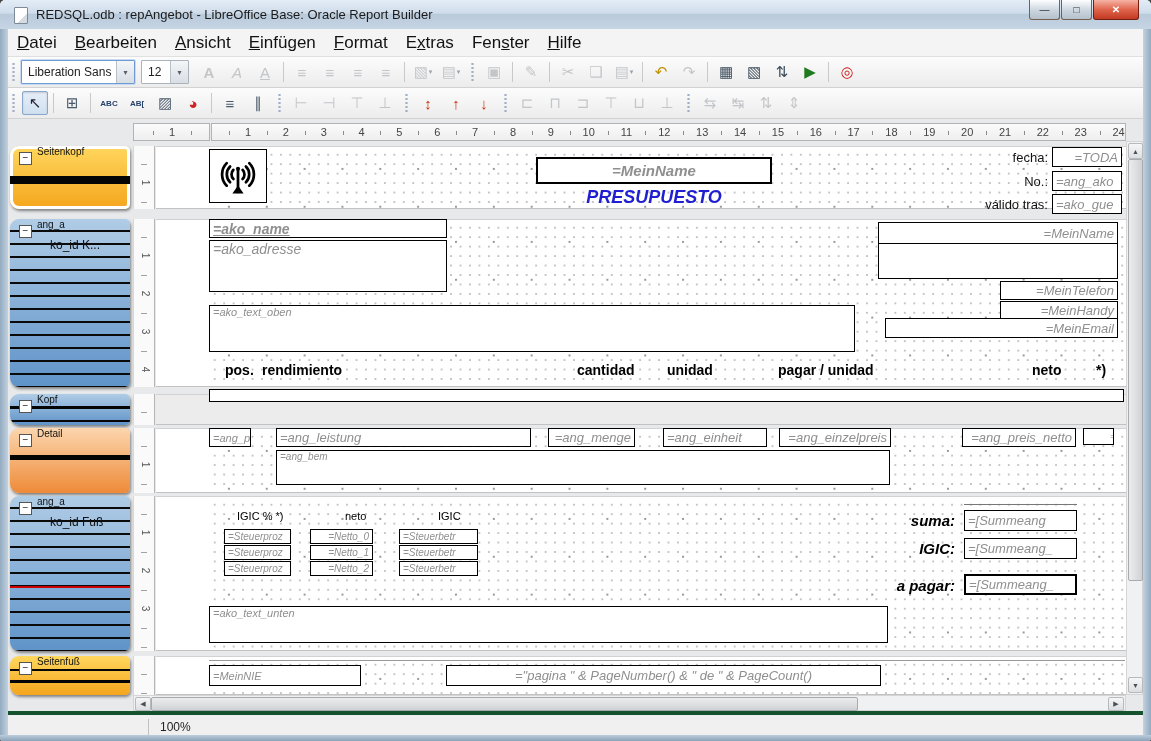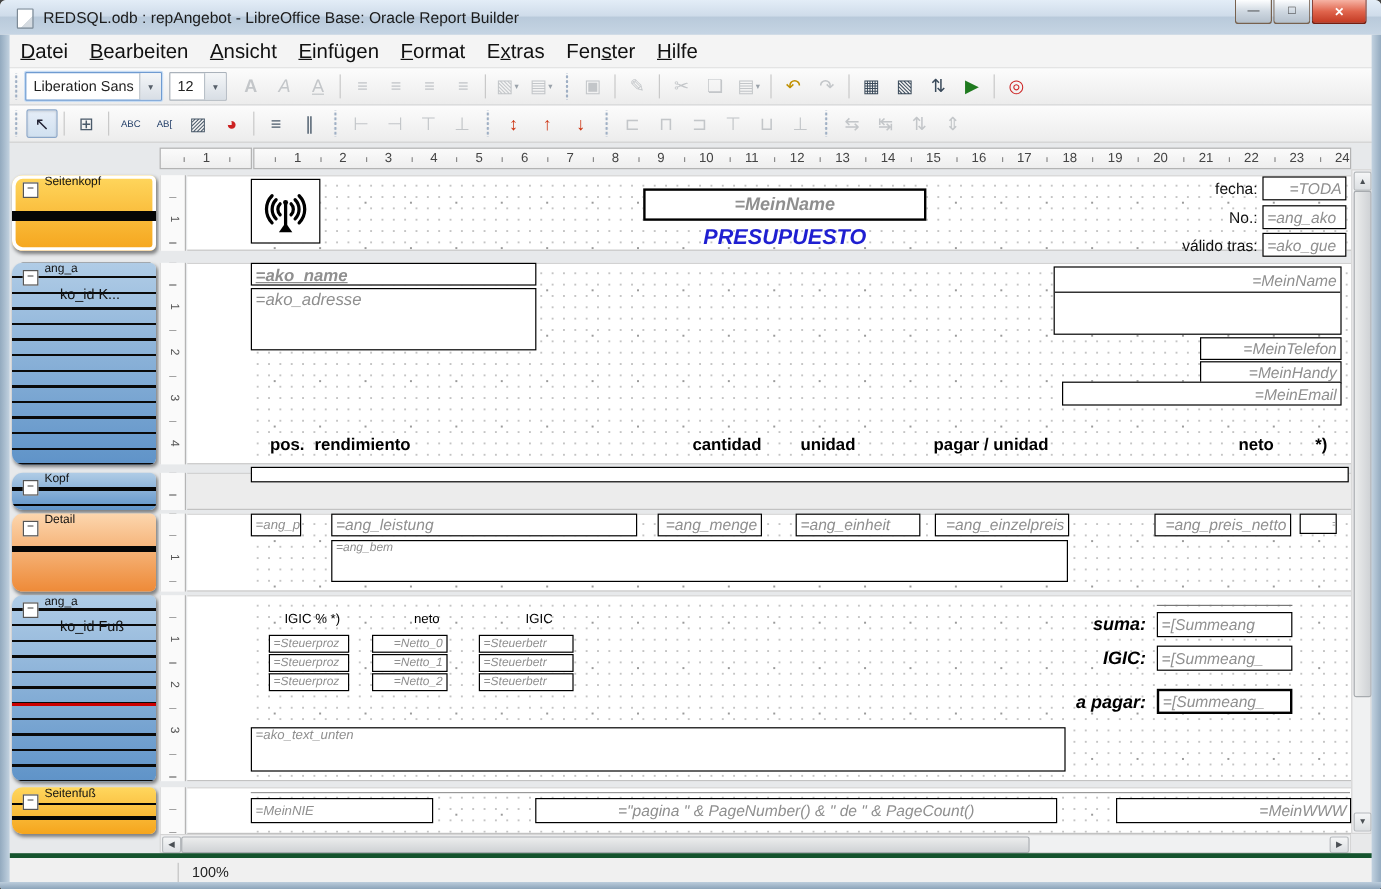--- a/index.html
+++ b/index.html
@@ -26,21 +26,21 @@
   #tbar1{top:57px;height:31px;}
   #tbar2{top:88px;height:31px;}
   .tbar-icons{display:flex;align-items:center;}
   .tbi{width:24px;height:22px;margin:0 1px;display:flex;align-items:center;justify-content:center;
        font-size:15px;color:#4a5a6a;border:1px solid transparent;border-radius:2px;position:relative;}
   .tbi.dis{color:#c3c6c9;}
   .tbi.pressed{border:1px solid #8aa6c8;background:linear-gradient(180deg,#e6eef8,#d0e0f0);box-shadow:inset 0 1px 2px rgba(0,0,0,.15);color:#223;}
   .tbi.b{font-weight:bold;}
   .tbi.i{font-style:italic;}
   .tbi.u{text-decoration:underline;}
-  .tbi.txt{font-size:8px;font-weight:normal;color:#27426b;letter-spacing:0;}
+  .tbi.txt{font-size:8px;font-weight:bold;color:#27426b;letter-spacing:0;}
   .tbi .dd{font-size:7px;color:#9aa2aa;margin-left:1px;}
   .tsep{width:1px;height:20px;background:#c9c9c9;margin:0 4px;}
   .tgrip{width:5px;height:22px;margin:0 5px;background-image:radial-gradient(circle,#9fafc4 1px,transparent 1.3px);background-size:5px 4px;background-position:center;}
   .combo{height:22px;border:1px solid #aab2bb;background:#fff;display:flex;align-items:center;font-size:12px;color:#222;margin-right:6px;border-radius:1px;}
   .combo.focus{border:1px solid #6f9bd1;box-shadow:0 0 0 1px #c7dcf3;}
   .combo .cv{padding:0 6px;overflow:hidden;white-space:nowrap;flex:1;}
   .combo .ca{width:17px;height:100%;background:linear-gradient(180deg,#f4f6f8,#d8dee5);border-left:1px solid #b8c0c8;display:flex;align-items:center;justify-content:center;font-size:8px;color:#57606a;}
   
   .hruler{position:absolute;top:123px;height:18px;background:linear-gradient(180deg,#fbfbfb,#eeeeee);border:1px solid #b3b3b3;box-sizing:border-box;}
   #hruler-pre{left:133px;width:77px;}
@@ -358,20 +358,21 @@
   <div class="fbox" style="left:1052px;top:194px;width:70px;height:20px">=ako_gue</div>
 
   <div class="fbox bold ul" style="left:209px;top:219px;width:238px;height:19px;font-size:14px">=ako_name</div>
   <div class="fbox tl" style="left:209px;top:240px;width:238px;height:52px;font-size:14px">=ako_adresse</div>
   <div class="fbox tl" style="left:878px;top:222px;width:240px;height:57px;flex-direction:column;align-items:stretch;padding:0">
     <div class="cell" style="height:20px;border-bottom:1px solid #000">=MeinName</div>
   </div>
   <div class="fbox r" style="left:1000px;top:281px;width:118px;height:19px">=MeinTelefon</div>
   <div class="fbox r" style="left:1000px;top:301px;width:118px;height:19px">=MeinHandy</div>
   <div class="fbox r" style="left:885px;top:318px;width:233px;height:20px">=MeinEmail</div>
+  <div class="fbox tl sm" style="left:209px;top:305px;width:646px;height:47px">=ako_text_oben</div>
   <div class="plabel" style="left:225px;top:362px">pos.</div>
   <div class="plabel" style="left:262px;top:362px">rendimiento</div>
   <div class="plabel" style="left:577px;top:362px">cantidad</div>
   <div class="plabel" style="left:667px;top:362px">unidad</div>
   <div class="plabel" style="left:778px;top:362px">pagar / unidad</div>
   <div class="plabel" style="left:1032px;top:362px">neto</div>
   <div class="plabel" style="left:1096px;top:362px">*)</div>
   <div class="fbox" style="left:209px;top:389px;width:915px;height:13px"></div>
 
   <div class="fbox sm" style="left:209px;top:428px;width:42px;height:19px">=ang_po</div>
@@ -402,21 +403,20 @@
   <div class="fbox" style="left:964px;top:510px;width:113px;height:21px">=[Summeang</div>
   <div class="biglabel" style="left:855px;top:540px;width:100px">IGIC:</div>
   <div class="fbox" style="left:964px;top:538px;width:113px;height:21px">=[Summeang_</div>
   <div class="biglabel" style="left:845px;top:577px;width:110px">a pagar:</div>
   <div class="fbox thick" style="left:964px;top:574px;width:113px;height:21px">=[Summeang_</div>
   <div class="fbox tl sm" style="left:209px;top:606px;width:679px;height:37px">=ako_text_unten</div>
 
   <div class="hline" style="left:209px;top:660px;width:916px;height:1px;background:#999"></div>
   <div class="fbox sm" style="left:209px;top:665px;width:152px;height:21px">=MeinNIE</div>
   <div class="fbox c" style="left:446px;top:665px;width:435px;height:21px">="pagina " &amp;  PageNumber() &amp; " de " &amp;  PageCount()</div>
-  <div class="fbox r" style="left:930px;top:665px;width:196px;height:21px">=MeinWWW</div>
 
   <div class="vscroll">
     <div class="sbtn" style="left:1px;top:1px;width:13px;height:14px">▲</div>
     <div class="sthumb" style="left:1px;top:17px;width:13px;height:420px"></div>
     <div class="sbtn" style="left:1px;bottom:1px;width:13px;height:14px">▼</div>
   </div>
   <div class="hscroll">
     <div class="sbtn" style="left:1px;top:1px;width:14px;height:12px">◀</div>
     <div class="sthumb hthumb" style="left:17px;top:1px;width:705px;height:12px"></div>
     <div class="sbtn" style="right:1px;top:1px;width:14px;height:12px">▶</div>

